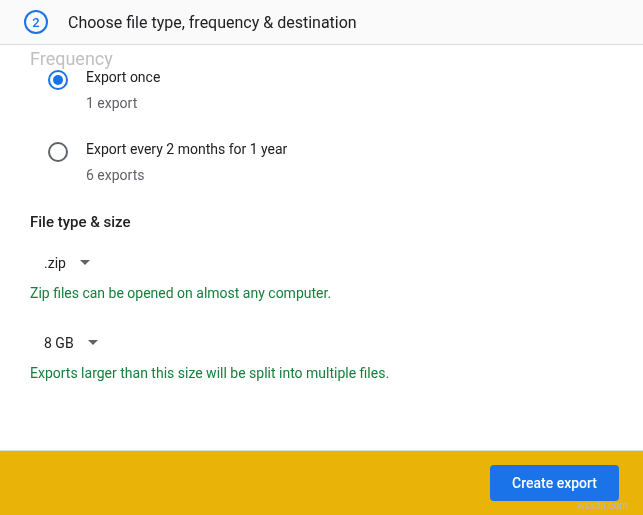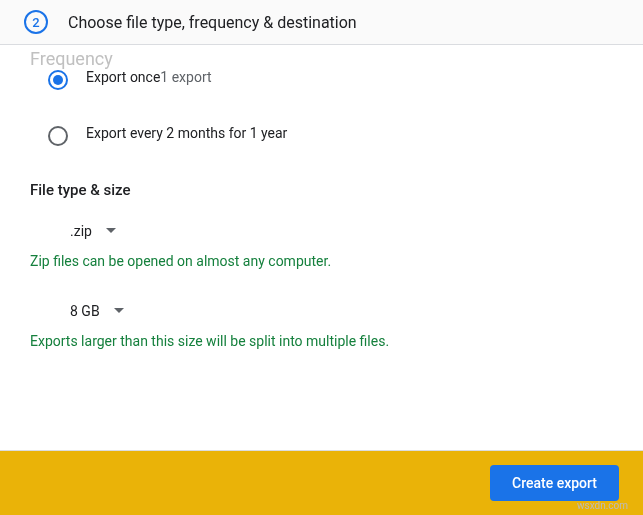--- a/index.html
+++ b/index.html
@@ -79,20 +79,21 @@
       width: 10px;
       height: 10px;
       background: #1a73e8;
       border-radius: 50%;
       top: 50%;
       left: 50%;
       transform: translate(-50%, -50%);
     }
     .radio-labels {
       display: flex;
+      flex-direction: column;
     }
     .radio-title {
       font-size: 14px;
       color: #202124;
       margin-bottom: 10px;
     }
     .radio-sub {
       font-size: 14px;
       color: #5f6368;
     }
@@ -106,21 +107,20 @@
       display: inline-flex;
       align-items: center;
       padding: 6px 8px 6px 14px;
       cursor: pointer;
       margin-bottom: 8px;
     }
     .dropdown-value {
       font-size: 14px;
       color: #202124;
       margin-right: 14px;
-      margin-left: 26px;
     }
     .chevron {
       display: inline-block;
     }
     .chevron svg { display:block; }
     .help-text {
       font-size: 14px;
       color: #15803d;
       margin-bottom: 28px;
     }
@@ -174,20 +174,21 @@
       <div class="radio-labels">
         <span class="radio-title">Export once</span>
         <span class="radio-sub">1 export</span>
       </div>
     </div>
 
     <div class="radio-option">
       <div class="radio"></div>
       <div class="radio-labels">
         <span class="radio-title">Export every 2 months for 1 year</span>
+        <span class="radio-sub">6 exports</span>
       </div>
     </div>
 
   </div>
 
   <div class="section-title">File type &amp; size</div>
 
   <div class="dropdown">
     <span class="dropdown-value">.zip</span>
     <span class="chevron">

